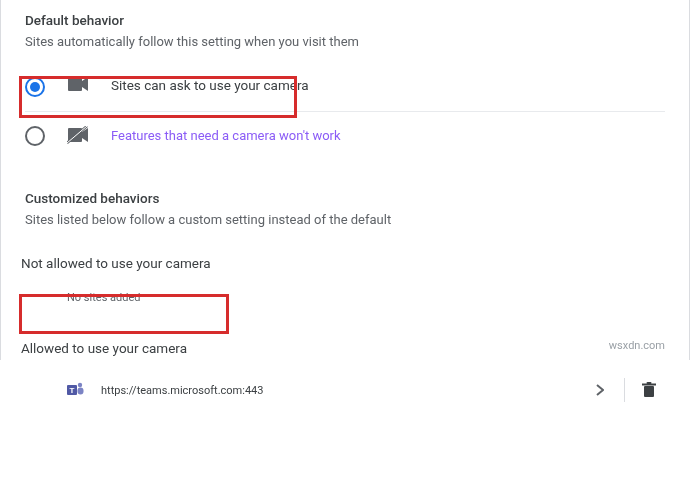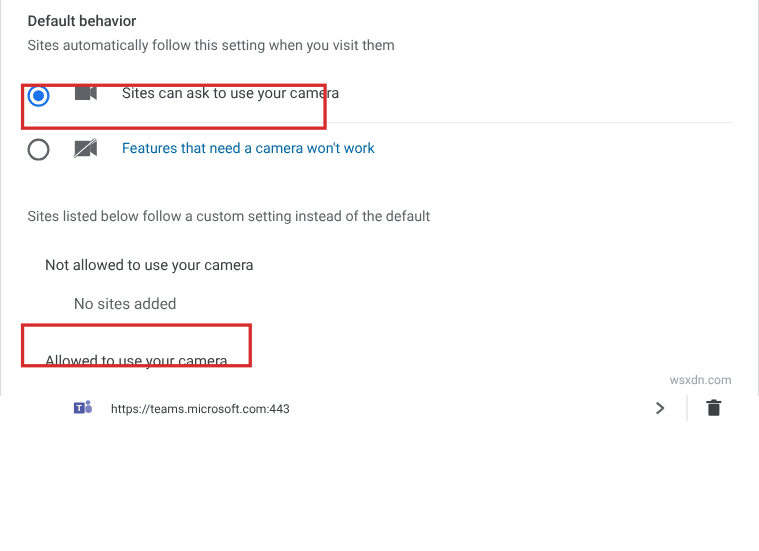--- a/index.html
+++ b/index.html
@@ -41,35 +41,35 @@
       border: 2px solid #5f6368; position: relative; flex-shrink:0;
       display:flex; align-items:center; justify-content:center;
     }
     .radio-outer.selected { border-color: #1a73e8; }
     .radio-outer.selected::after {
       content:""; width:10px; height:10px; background:#1a73e8; border-radius:50%;
     }
     .opt-icon { width:22px; display:flex; justify-content:center; flex-shrink:0;}
     .opt-text-wrap { display:flex; flex-direction:column; }
     .opt-label { font-size:13.5px; color:#3c4043; }
-    .opt-sub { font-size:13px; color:#0369a1; margin-top:2px;}
+    .opt-sub { font-size:13px; color:#8b5cf6; margin-top:2px;}
     .hr { height:1px; background:#e8eaed; margin: 4px 24px; }
     .highlight-red-1 {
       position:absolute; left:18px; top:76px; width:278px; height:42px;
       border:3px solid #d62c2c; pointer-events:none;
     }
     .highlight-red-2 {
       position:absolute; left:18px; top:294px; width:210px; height:40px;
       border:3px solid #d62c2c; pointer-events:none;
     }
     .sub-section-title {
-      font-size:13.5px; color:#3c4043; padding: 10px 40px;
+      font-size:13.5px; color:#3c4043; padding: 10px 20px;
     }
     .no-sites {
-      font-size:14px; color:#5f6368; padding: 10px 24px 18px 66px;
+      font-size:11px; color:#5f6368; padding: 10px 24px 18px 66px;
     }
     .site-row {
       display:flex; align-items:center; padding: 8px 24px 8px 66px;
     }
     .teams-icon {
       width:18px; height:18px; margin-right:16px; flex-shrink:0;
       display:flex; align-items:center; justify-content:center;
     }
     .site-url { font-size:11px; color:#3c4043; flex:1; }
     .arrow-btn, .trash-btn {
@@ -115,20 +115,21 @@
           <line x1="0" y1="17" x2="20" y2="0" stroke="#fff" stroke-width="1"></line>
         </svg>
     </div>
     <div class="opt-text-wrap">
       <div class="opt-sub">Features that need a camera won't work</div>
     </div>
   </div>
 
   <div style="height:34px"></div>
 
+  <div class="section-title">Customized behaviors</div>
   <div class="section-desc">Sites listed below follow a custom setting instead of the default</div>
 
   <div class="sub-section-title">Not allowed to use your camera</div>
   <div class="no-sites">No sites added</div>
 
   <div class="sub-section-title" style="padding-top:18px;">Allowed to use your camera</div>
 
   <div class="site-row">
     <div class="teams-icon">
       <svg width="18" height="18" viewBox="0 0 18 18">

